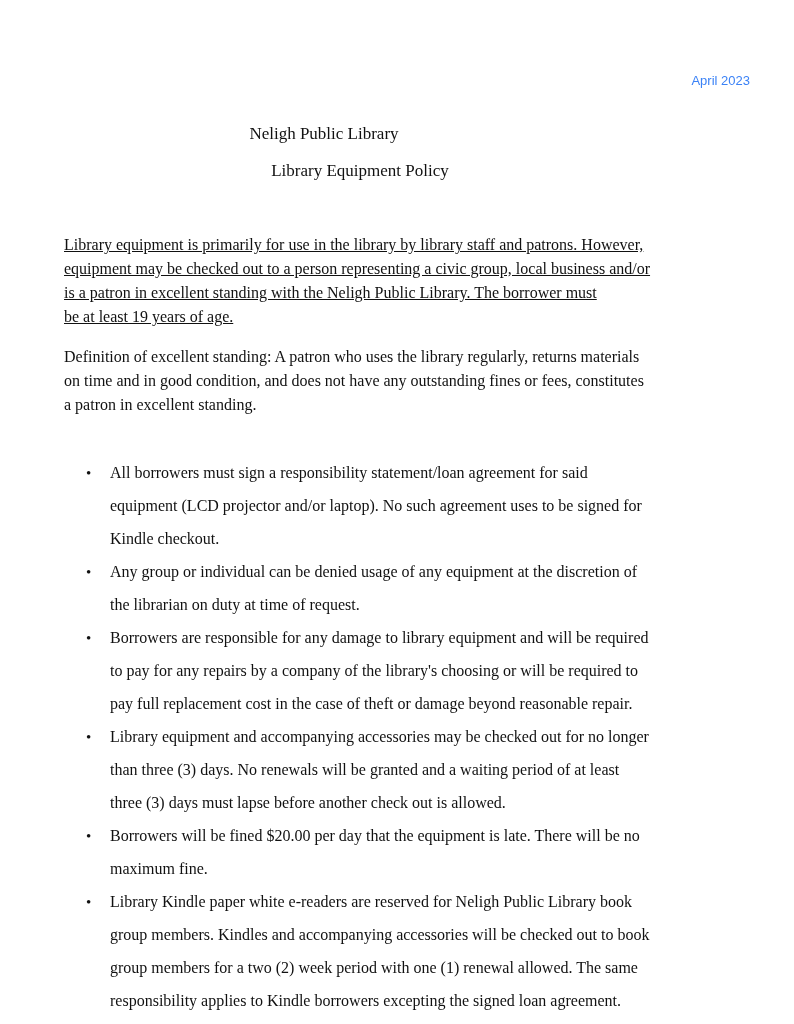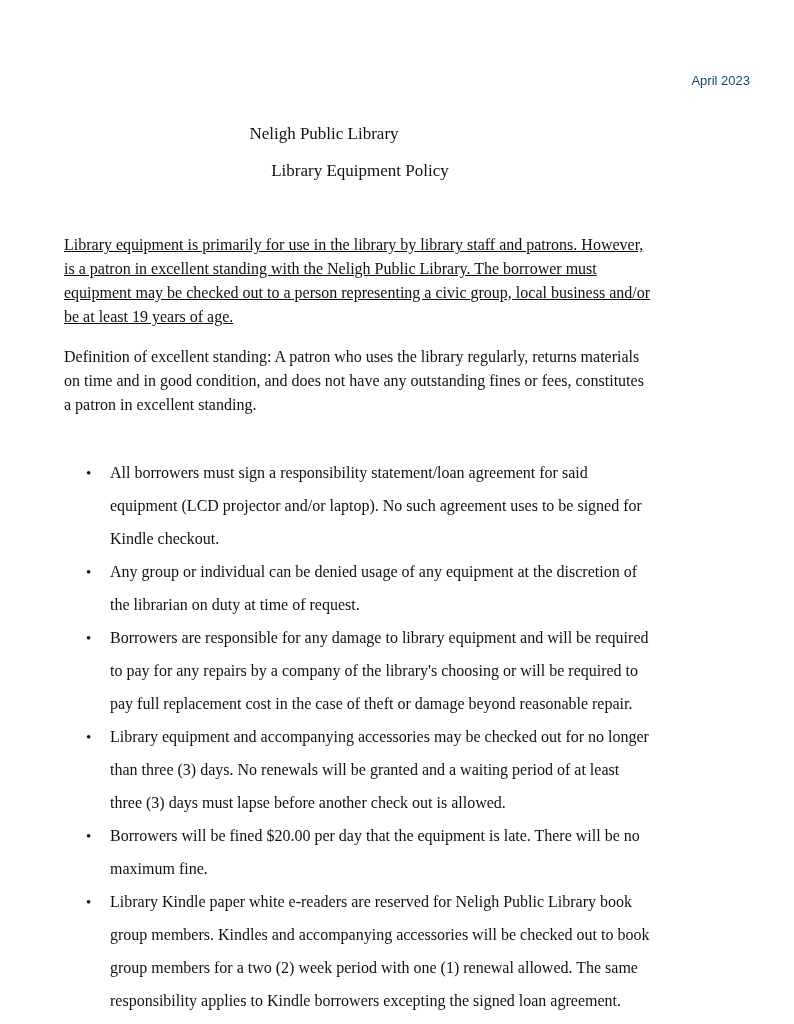--- a/index.html
+++ b/index.html
@@ -14,21 +14,21 @@
       overflow: hidden;
       color: #111111;
       font-family: "Liberation Serif", "DejaVu Serif", serif;
     }
     .date {
       position: absolute;
       top: 73px;
       right: 44px;
       font-family: "Liberation Sans", "DejaVu Sans", sans-serif;
       font-size: 13px;
-      color: #0c4a6e;
+      color: #3b82f6;
     }
     .title {
       position: absolute;
       left: 0;
       width: 648px;
       text-align: center;
       font-size: 17px;
       color: #111111;
     }
     .title.t1 { top: 124px; }
@@ -81,22 +81,22 @@
 
 <div>
 
   <div class="date">April 2023</div>
 
   <div class="title t1">Neligh Public Library</div>
   <div class="title t2">Library Equipment Policy</div>
 
   <p class="para p1">
     <span class="line">Library equipment is primarily for use in the library by library staff and patrons. However,</span>
+    <span class="line">equipment may be checked out to a person representing a civic group, local business and/or</span>
     <span class="line">is a patron in excellent standing with the Neligh Public Library. The borrower must</span>
-    <span class="line">equipment may be checked out to a person representing a civic group, local business and/or</span>
     <span class="line">be at least 19 years of age.</span>
   </p>
 
   <p class="para p2">
     <span class="line">Definition of excellent standing: A patron who uses the library regularly, returns materials</span>
     <span class="line">on time and in good condition, and does not have any outstanding fines or fees, constitutes</span>
     <span class="line">a patron in excellent standing.</span>
   </p>
 
   <ul class="bullets">

